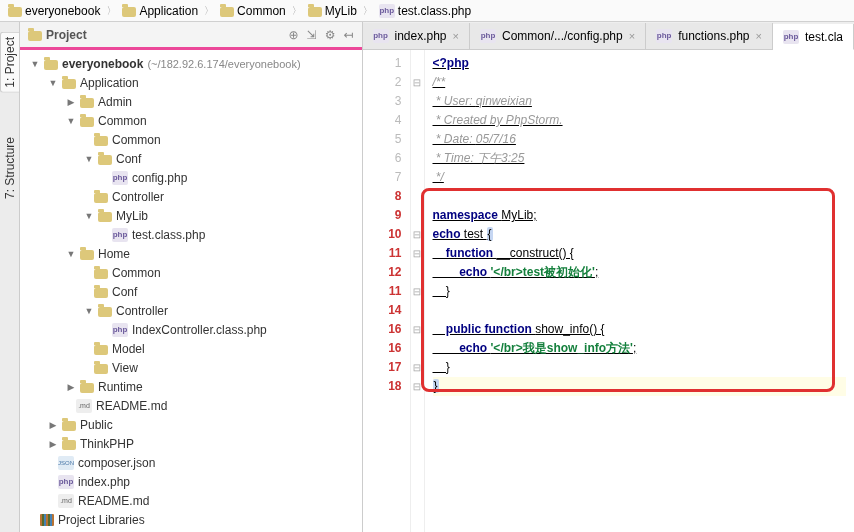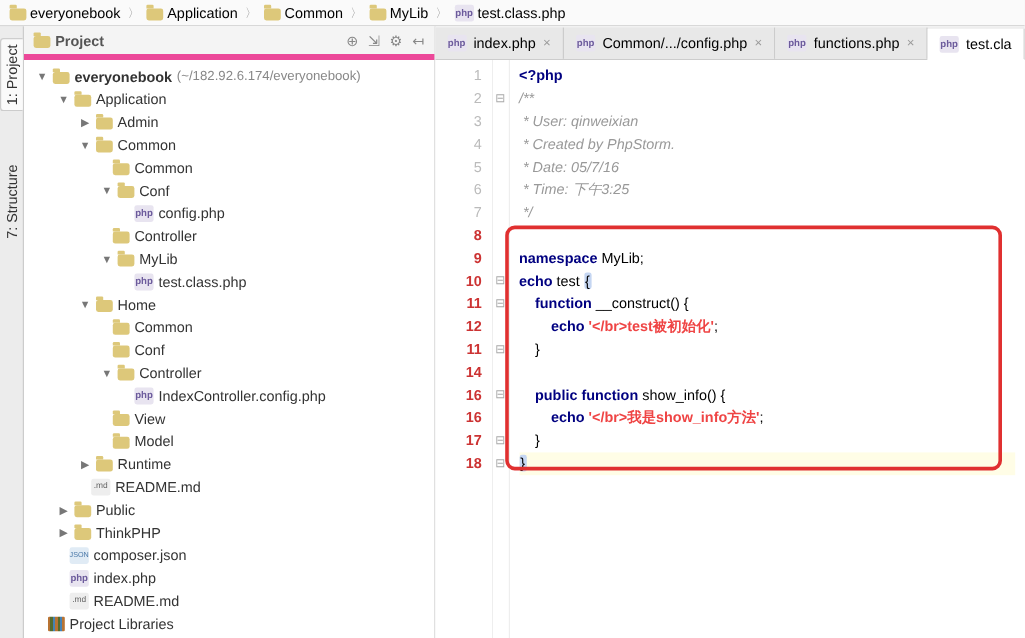--- a/index.html
+++ b/index.html
@@ -20,21 +20,21 @@
 .readme-icon::after { content:'.md'; }
 .lib-icon { display:inline-block; width:14px; height:12px; background: repeating-linear-gradient(90deg,#b87333,#b87333 2px,#556b2f 2px,#556b2f 4px,#4682b4 4px,#4682b4 6px); border-radius:1px;}
 
 .main-row { display: flex; height: calc(100% - 22px); }
 
 .sidetabs { width: 20px; background: #ececec; border-right: 1px solid #ccc; display: flex; flex-direction: column; align-items:center; padding-top:10px; gap:40px;}
 .sidetab { writing-mode: vertical-rl; transform: rotate(180deg); font-size: 11px; color: #333; cursor: pointer; white-space:nowrap; display:flex; align-items:center; gap:4px; padding:4px 2px;}
 .sidetab.active { background: #fafafa; border:1px solid #ccc; border-left:none; border-radius: 0 3px 3px 0;}
 
 .project-panel { width: 352px; background: #fff; border-right: 1px solid #ccc; display:flex; flex-direction:column; }
-.project-header { background: #f4f4f4; border-bottom:5px solid #ec4899; padding: 4px 8px; display:flex; align-items:center; justify-content:space-between; height:28px;}
+.project-header { background: #f4f4f4; border-bottom:3px solid #ec4899; padding: 4px 8px; display:flex; align-items:center; justify-content:space-between; height:28px;}
 .project-header .title { display:flex; align-items:center; gap:4px; color:#555; font-weight:bold;}
 .project-header .tools { display:flex; gap:8px; font-size:14px; color:#888;}
 .project-header .tools span { cursor:pointer; }
 
 .tree { padding: 4px 0; overflow:auto; flex:1; color:#333;}
 .tree-row { display:flex; align-items:center; gap:4px; padding: 2px 0; white-space:nowrap; cursor:pointer; height:19px;}
 .tree-row .indent { display:inline-block; }
 .tree-arrow { width:10px; text-align:center; color:#777; font-size:9px;}
 .tree-path { color:#888; font-size:11px;}
 
@@ -45,23 +45,23 @@
 .tab .close { color:#999; font-size:11px; cursor:pointer; }
 
 .editor-body { flex:1; display:flex; font-family: Menlo, Consolas, monospace; font-size:14px; position:relative; background:#fff;}
 .gutter { width:48px; text-align:right; padding: 4px 8px 4px 0; color:#bbb; background:#fff; border-right:1px solid #eee; line-height:19px;}
 .gutter .ln { height:19px; }
 .gutter .current { color:#cc3333; font-weight:bold;}
 .fold-gutter { width:14px; background:#fff; border-right: 1px solid #eee; padding-top:4px; line-height:19px;}
 .fold-gutter div { height:19px; font-size:10px; color:#aaa; text-align:center;}
 
 .code { flex:1; padding:4px 8px; line-height:19px; position:relative;}
-.code .line { height:19px; white-space:pre;}
+.code .line { height:19px; white-space:pre;text-decoration:underline;}
 .kw { color:#000080; font-weight:bold;}
-.st { color:#ef4444; font-weight:bold;}
+.st { color:#15803d; font-weight:bold;}
 .cm { color:#999; font-style:italic;}
 .highlight-box { position:absolute; border:3px solid #e03030; border-radius:8px; pointer-events:none;}
 .line.current { background:#fffde6;}
 .caret-bg { background:#c5d6f2; border-radius:2px; padding:0 1px;}
 </style>
 </head>
 <body>
 
 <div class="breadcrumb">
   <span class="crumb">
@@ -190,31 +190,31 @@
         </div>
       <div class="tree-row">
           <span class="indent" style="width:60px"></span>
           <span class="tree-arrow">▼</span>
           <span class="icon folder-icon"></span>
           <span>Controller</span>
         </div>
       <div class="tree-row">
           <span class="indent" style="width:88px"></span>
           <span class="icon php-icon"></span>
-          <span>IndexController.config.php</span>
+          <span>IndexController.class.php</span>
+        </div>
+      <div class="tree-row">
+          <span class="indent" style="width:70px"></span>
+          <span class="icon folder-icon"></span>
+          <span>Model</span>
         </div>
       <div class="tree-row">
           <span class="indent" style="width:70px"></span>
           <span class="icon folder-icon"></span>
           <span>View</span>
-        </div>
-      <div class="tree-row">
-          <span class="indent" style="width:70px"></span>
-          <span class="icon folder-icon"></span>
-          <span>Model</span>
         </div>
       <div class="tree-row">
           <span class="indent" style="width:42px"></span>
           <span class="tree-arrow">▶</span>
           <span class="icon folder-icon"></span>
           <span>Runtime</span>
         </div>
       <div class="tree-row">
           <span class="indent" style="width:52px"></span>
           <span class="icon readme-icon"></span>

